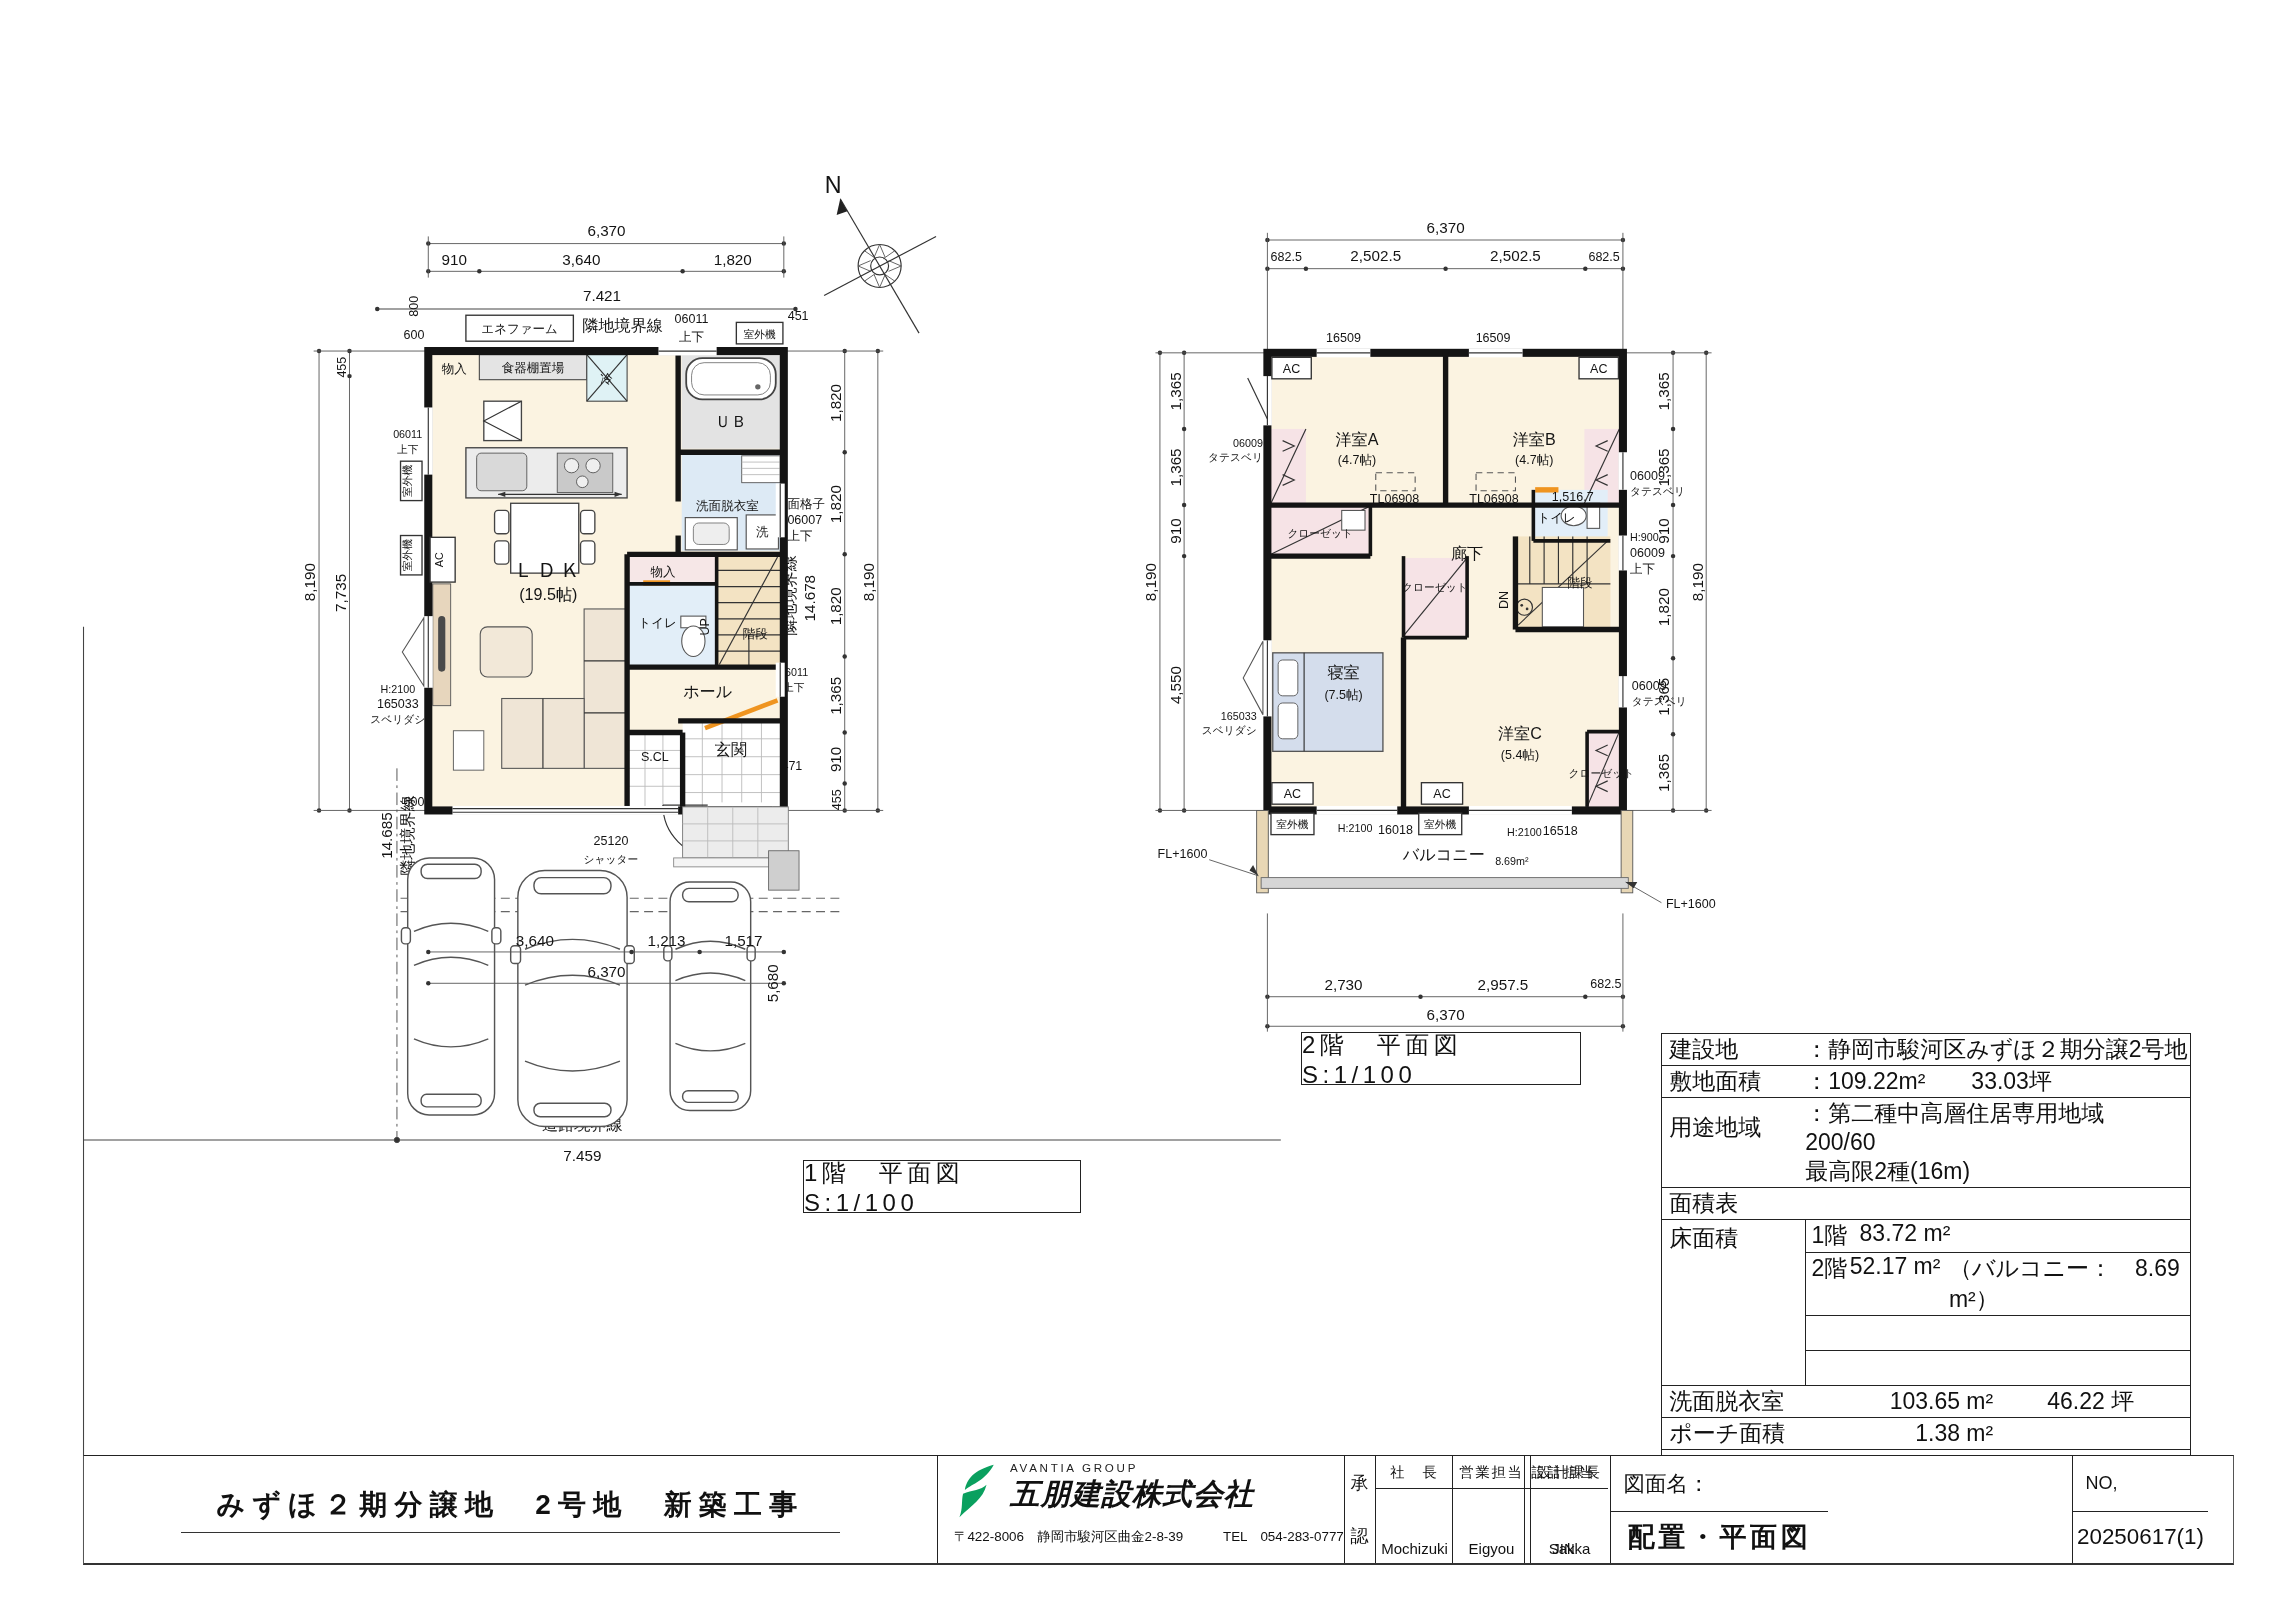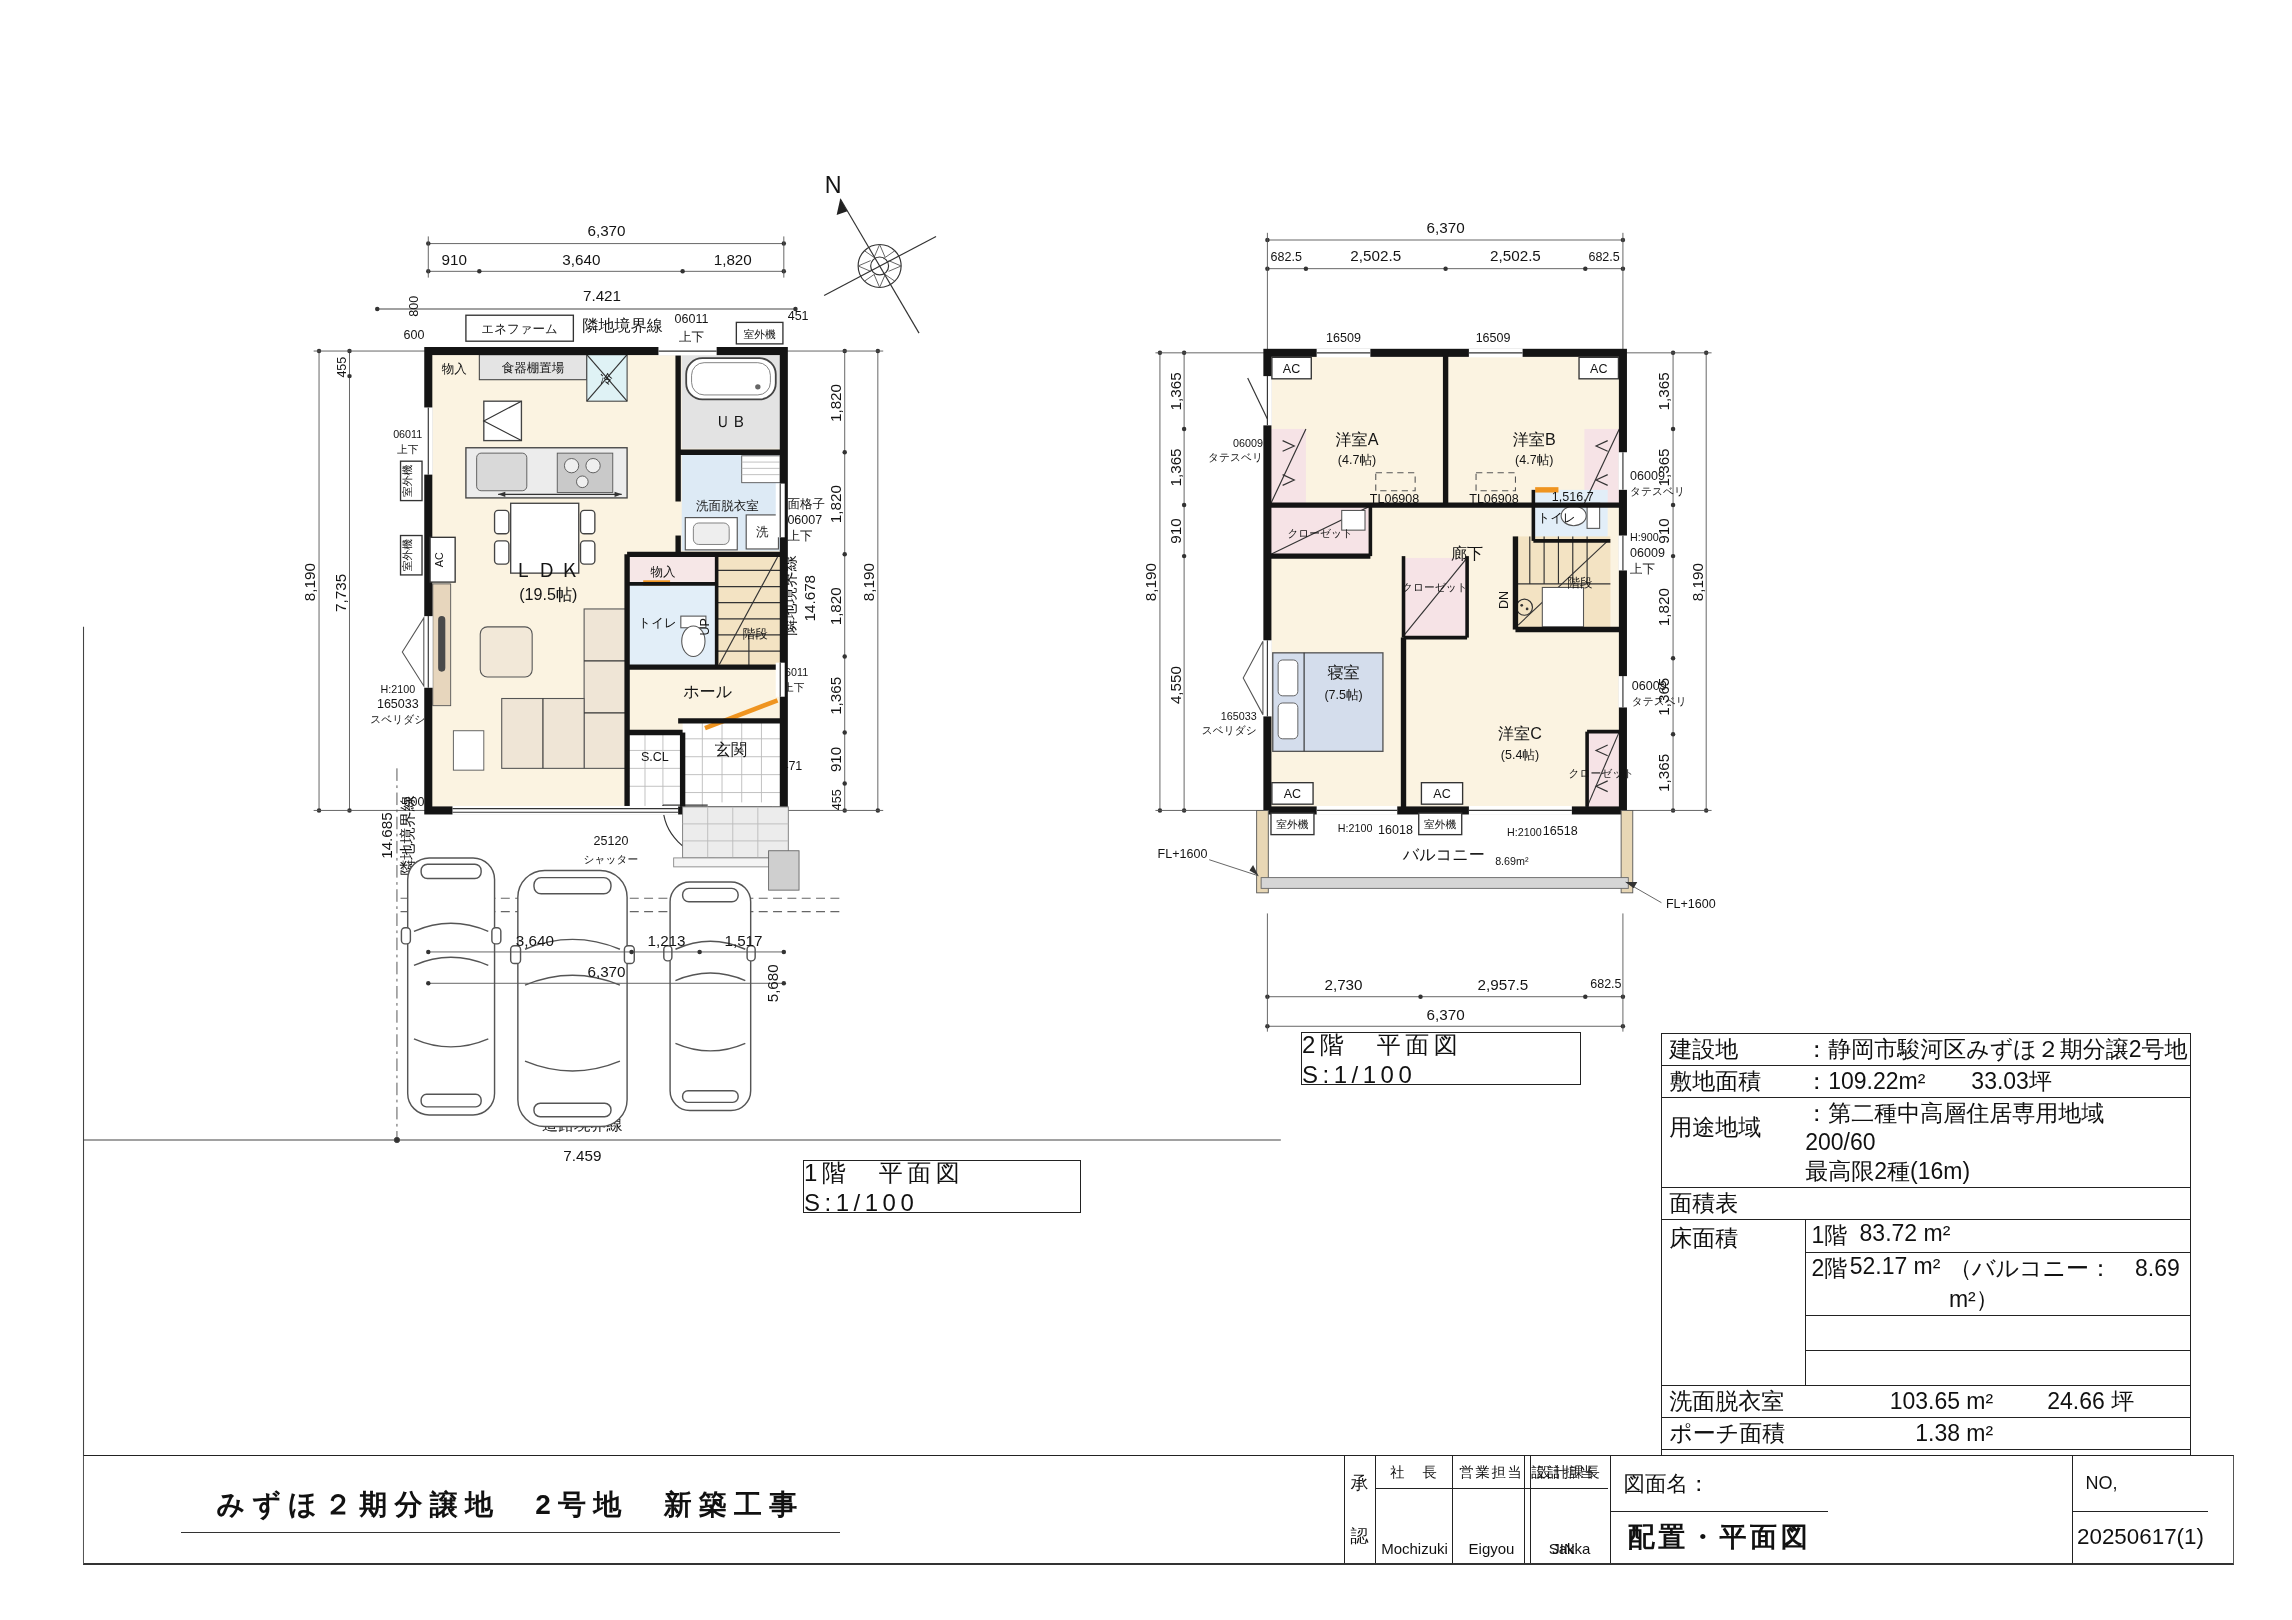--- a/index.html
+++ b/index.html
@@ -668,40 +668,56 @@
         <span style="width:48px;">2階</span>
         <span style="width:125px;">52.17 m²</span>
         <span>（バルコニー：　8.69　m²）</span>
       </div>
       <div class="srow blank"></div>
       <div class="srow blank"></div>
     </div>
   </div>
   <div class="irow">
     <div class="ilab">洗面脱衣室</div>
-    <div class="ival"><span style="display:inline-block;width:188px;text-align:right;">103.65 m²</span><span style="display:inline-block;margin-left:54px;">24.66 坪</span></div>
+    <div class="ival"><span style="display:inline-block;width:188px;text-align:right;">103.65 m²</span><span style="display:inline-block;margin-left:54px;">46.22 坪</span></div>
   </div>
   <div class="irow">
     <div class="ilab">ポーチ面積</div>
     <div class="ival"><span style="display:inline-block;width:188px;text-align:right;">1.38 m²</span></div>
   </div>
   <div class="irow" style="min-height:30px;"></div>
   <div class="irow" style="min-height:34px;">
     <div class="ilab">施工床面積</div>
     <div class="ival"><span style="display:inline-block;width:188px;text-align:right;">105.03 m²</span><span style="display:inline-block;margin-left:54px;">31.77 坪</span></div>
   </div>
 </div>
 <div class="note">∴図面は基本仕様と追加仕様にて作成してあります。</div>
 
 <div class="tblock">
 
   <div class="tsec proj" style="left:0;width:853px;border-left:none;">
     <span>みずほ２期分譲地　2号地　新築工事</span>
   </div>
 
+  <div class="tsec" style="left:853px;width:407px;padding:5.4px 0 0 16px;">
+    <div style="display:flex;align-items:flex-start;">
+      <svg width="47" height="56" viewBox="0 0 52 62" style="flex:none;margin-top:1.8px;">
+        <path d="M 44 2 C 22 8 14 18 12 30 C 22 22 34 20 44 2 Z" fill="#0aa05f"></path>
+        <path d="M 10 34 C 20 30 30 30 36 24 C 32 40 20 46 6 60 C 10 50 8 42 10 34 Z" fill="#0aa05f"></path>
+      </svg>
+      <div style="margin-left:9px;">
+        <div style="font-size:11.6px;letter-spacing:2.7px;color:#222;">AVANTIA GROUP</div>
+        <div class="coy">五朋建設株式会社</div>
+      </div>
+    </div>
+    <div class="addr">
+      <span>〒422-8006　静岡市駿河区曲金2-8-39</span>
+      <span style="margin-left:36px;">TEL　054-283-0777</span>
+    </div>
+  </div>
 
   <div class="tsec appr" style="left:1260px;width:30px;">
     <span>承</span>
     <span>認</span>
   </div>
 
   <div class="stampcol" style="left:1291px;width:78px;">
     <div class="stitle">社　長</div>
     <div class="sname">Mochizuki</div>
   </div>

